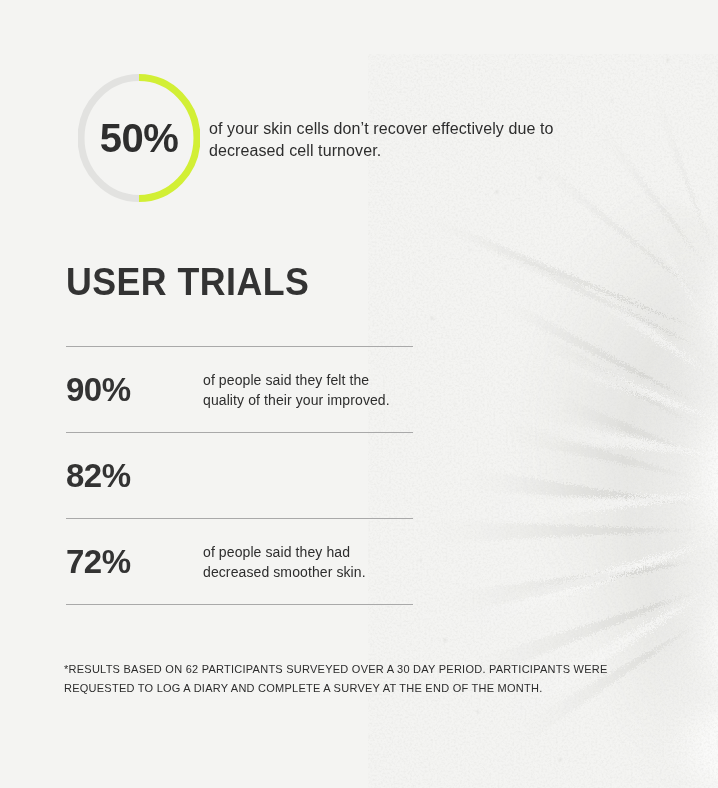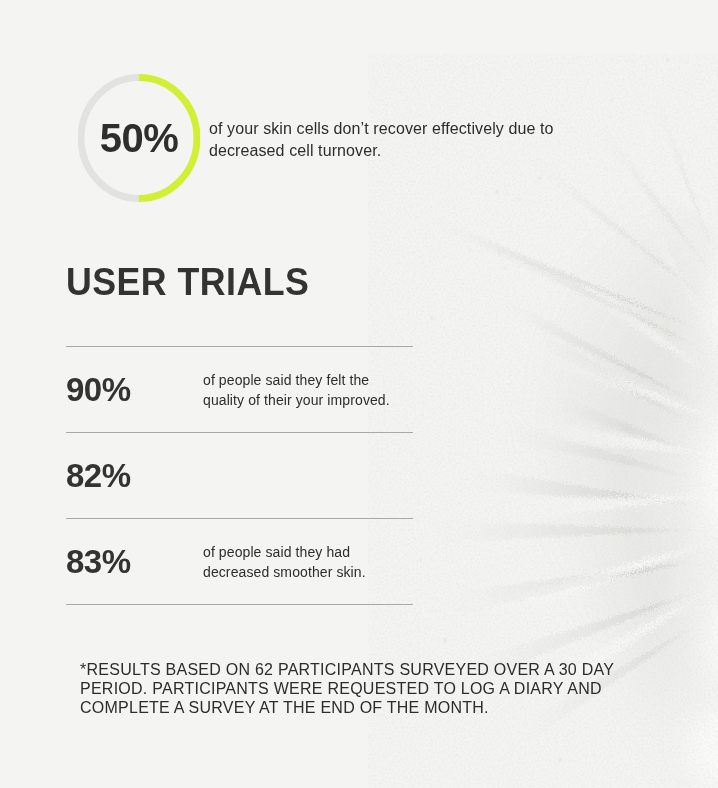--- a/index.html
+++ b/index.html
@@ -117,24 +117,24 @@
     flex: 1;
     font-size: 14px;
     line-height: 20px;
     color: #2d2d2d;
     letter-spacing: 0.1px;
   }
 
   
   .footnote {
     position: absolute;
-    left: 80px;
+    left: 64px;
     top: 660px;
     width: 560px;
-    font-size: 16px;
+    font-size: 11px;
     line-height: 19px;
     letter-spacing: 0.25px;
     color: #2c2c2c;
   }
 </style>
 </head>
 <body>
 
 <div class="powder-layer">
   <svg width="718" height="788" viewBox="0 0 718 788">
@@ -280,20 +280,20 @@
 
   <div class="divider"></div>
 
   <div class="trial-row">
     <div class="trial-pct">82%</div>
   </div>
 
   <div class="divider"></div>
 
   <div class="trial-row">
-    <div class="trial-pct">83%</div>
+    <div class="trial-pct">72%</div>
     <div class="trial-desc">of people said they had decreased smoother skin.</div>
   </div>
 
   <div class="divider"></div>
 </div>
 
 <div class="footnote">*RESULTS BASED ON 62 PARTICIPANTS SURVEYED OVER A 30 DAY PERIOD. PARTICIPANTS WERE REQUESTED TO LOG A DIARY AND COMPLETE A SURVEY AT THE END OF THE MONTH.</div>
 
 </body></html>

